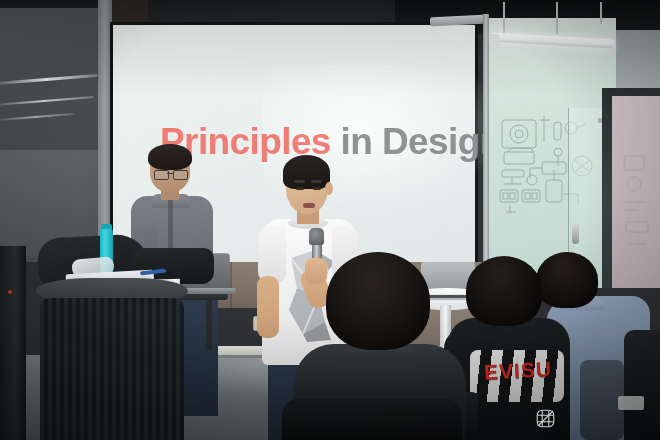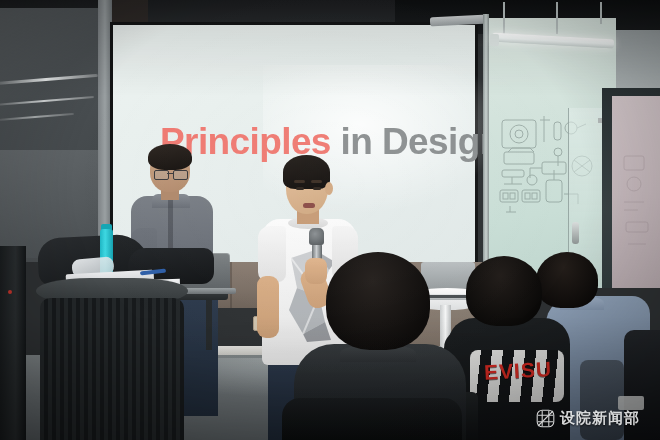--- a/index.html
+++ b/index.html
@@ -472,16 +472,15 @@
   <div class="grade2"></div>
 
   <div class="watermark">
     <span class="wm-logo">
       <svg width="19" height="19" viewBox="0 0 19 19" fill="none" stroke="#eceded" stroke-width="1.1">
         <rect x="1.2" y="1.2" width="16.6" height="16.6" rx="5"></rect>
         <path d="M1.8 6.2 L17.2 6.2 M1.8 12.8 L17.2 12.8 M6.2 1.8 L6.2 17.2 M12.8 1.8 L12.8 17.2"></path>
         <path d="M2 17 L17 2"></path>
       </svg>
     </span>
-    <span class="wm-text">设院新闻部</span>
   </div>
 
 </div>
 
 </body></html>

